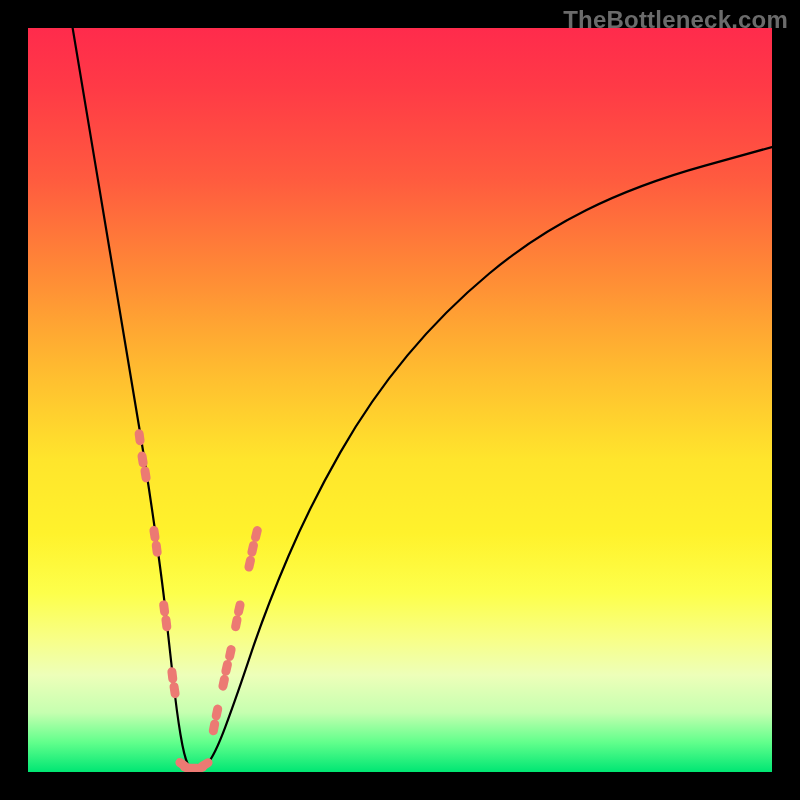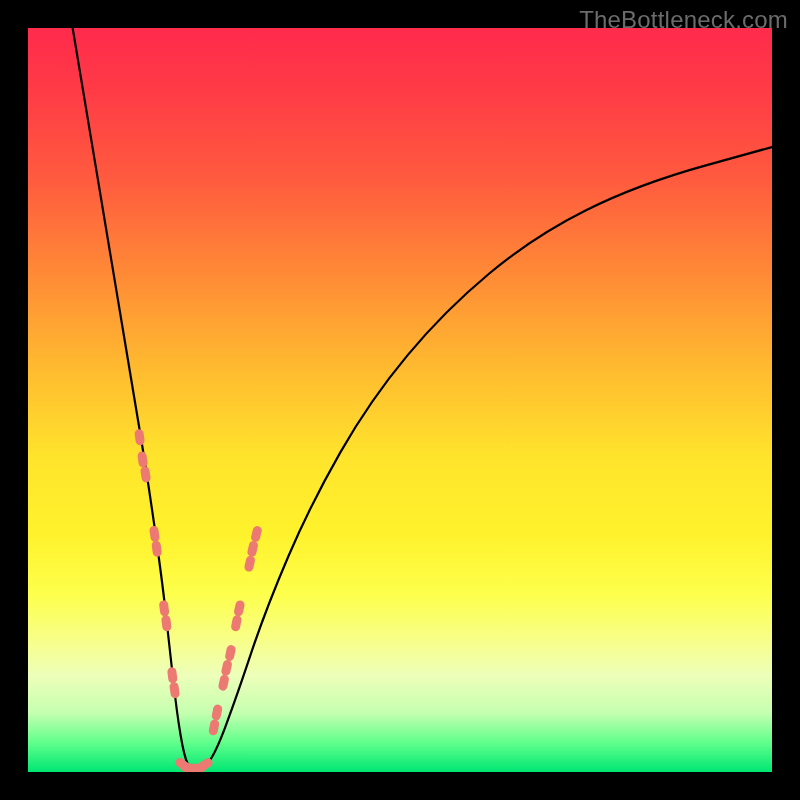--- a/index.html
+++ b/index.html
@@ -41,21 +41,21 @@
       #00e673 100%
     );
   }
   .watermark {
     position: absolute;
     top: 6px;
     right: 12px;
     color: #6b6b6b;
     font-size: 24px;
     letter-spacing: 0.2px;
-    font-weight: 400;
+    font-weight: 700;
   }
   svg.curve {
     position: absolute;
     left: 0;
     top: 0;
     width: 744px;
     height: 744px;
   }
 </style>
 </head>

